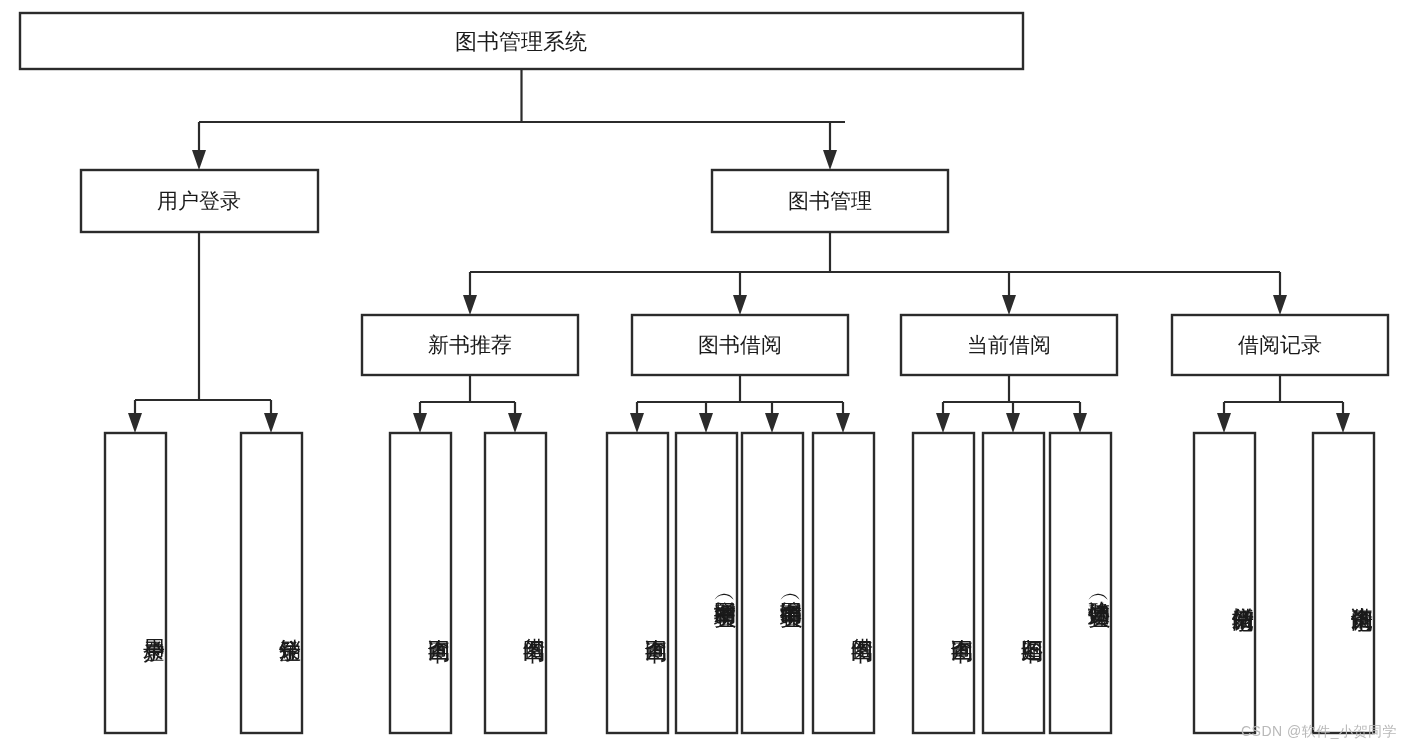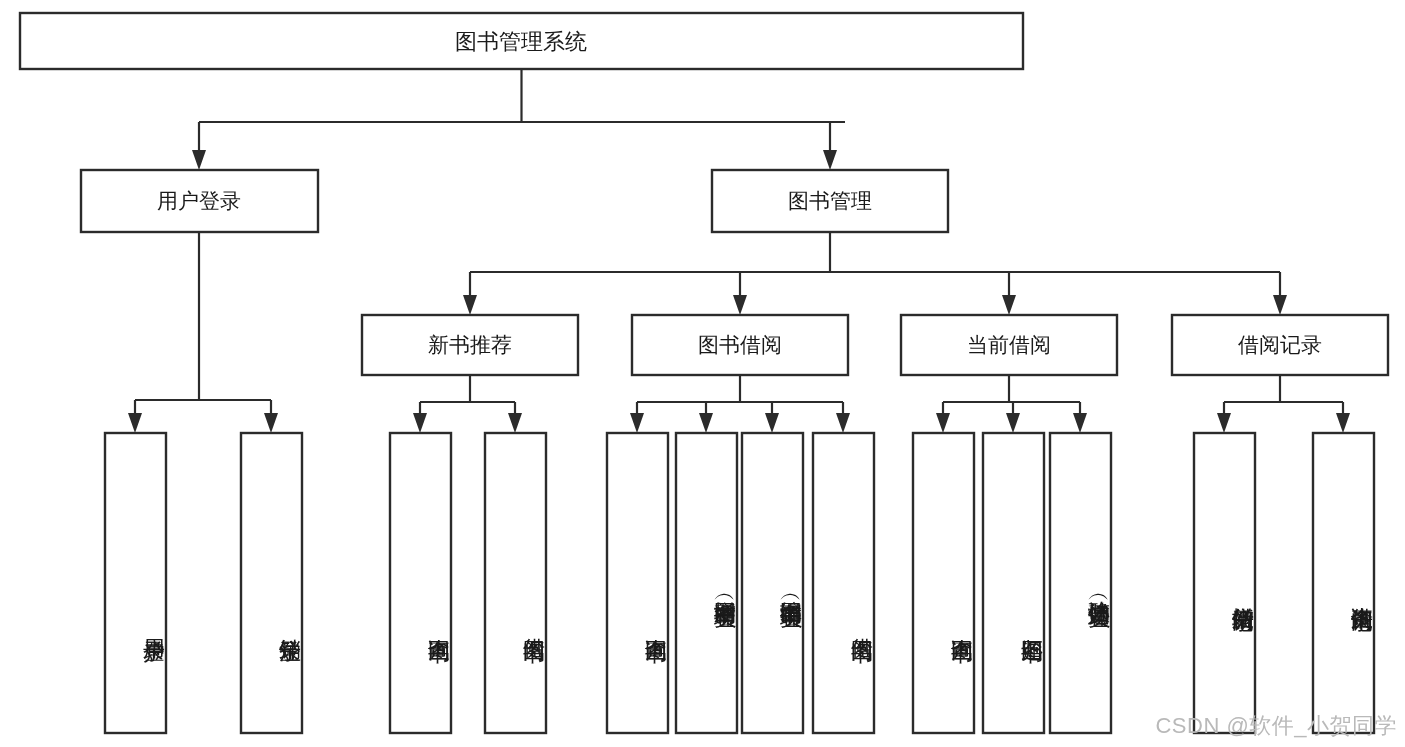--- a/index.html
+++ b/index.html
@@ -71,21 +71,21 @@
     justify-content: center;
     text-align: center;
     pointer-events: none;
     user-select: none;
   }
   .watermark {
     position: absolute;
     right: 8px;
     bottom: 6px;
     font-family: "Liberation Sans", "DejaVu Sans", sans-serif;
-    font-size: 22px;
+    font-size: 14px;
     color: #b9b9b9;
     letter-spacing: 0.5px;
     white-space: nowrap;
   }
 </style>
 </head>
 <body>
 
 <div id="diagram-root">
 

